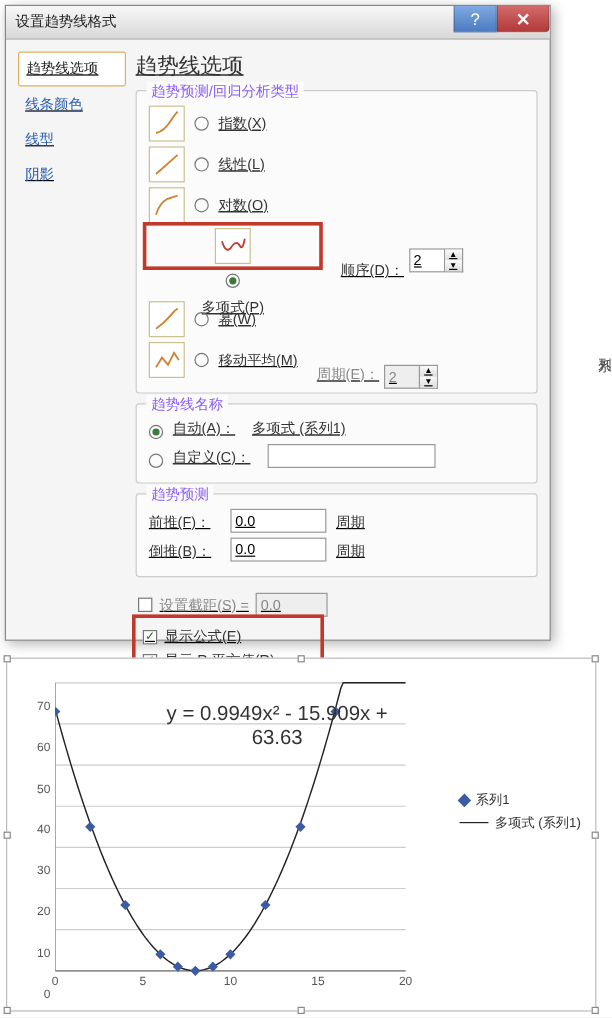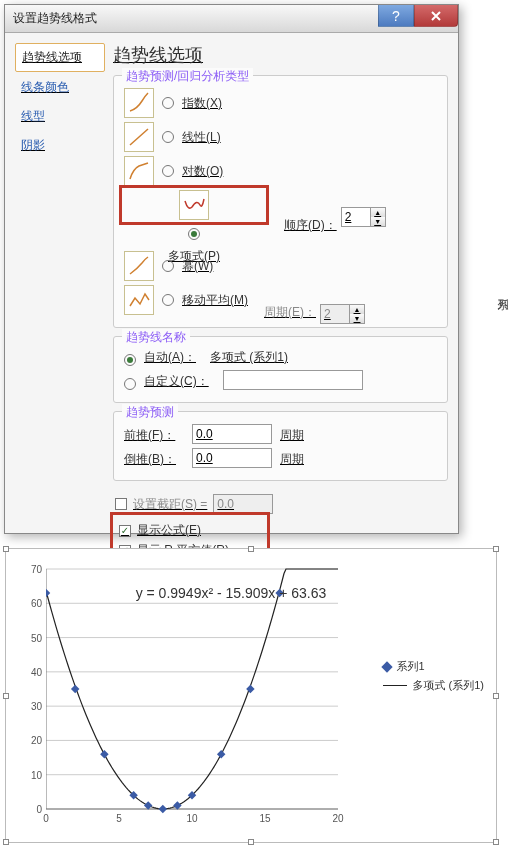--- a/index.html
+++ b/index.html
@@ -75,22 +75,22 @@
 
 .bg-grid { position: absolute; top: 0; left: 0; right: 0; bottom: 0; background: #fff; }
 .chart-area {
   position: absolute; left: 5px; top: 548px; width: 492px; height: 295px;
   background: #fff; border: 1px solid #bbb;
 }
 .chart-inner { position: absolute; inset: 6px; }
 .chart-handle { position: absolute; width: 6px; height: 6px; background: #fff; border: 1px solid #888; }
 .chart-plot { position: absolute; left: 34px; top: 10px; width: 296px; height: 262px; }
 .tick-label { position: absolute; font-size: 10px; color: #555; transform: translate(-50%, 0); }
-.ytick-label { position: absolute; font-size: 10px; color: #555; transform: translate(-100%, -50%); }
-.equation { position: absolute; top: 20px; left: 80px; font-size: 14px; color: #333; text-align: center; width: 210px; }
+.ytick-label { position: absolute; font-size: 10px; color: #555; transform: translate(-100%, -50%); margin-top: 20px; }
+.equation { position: absolute; top: 20px; left: 80px; font-size: 17px; color: #333; text-align: center; width: 210px; }
 .legend-area { position: absolute; right: 6px; top: 100px; font-size: 11px; color: #333; }
 .legend-row { display: flex; align-items: center; gap: 6px; margin: 4px 0; }
 .diamond { width: 8px; height: 8px; background: #3b5ba5; transform: rotate(45deg); }
 .linemark { width: 24px; height: 1px; background: #222; }
 .side-text { position: absolute; right: 0; top: 290px; writing-mode: vertical-rl; font-size: 11px; color: #444; }
 </style>
 </head>
 <body>
 
 <div class="bg-grid"></div>

